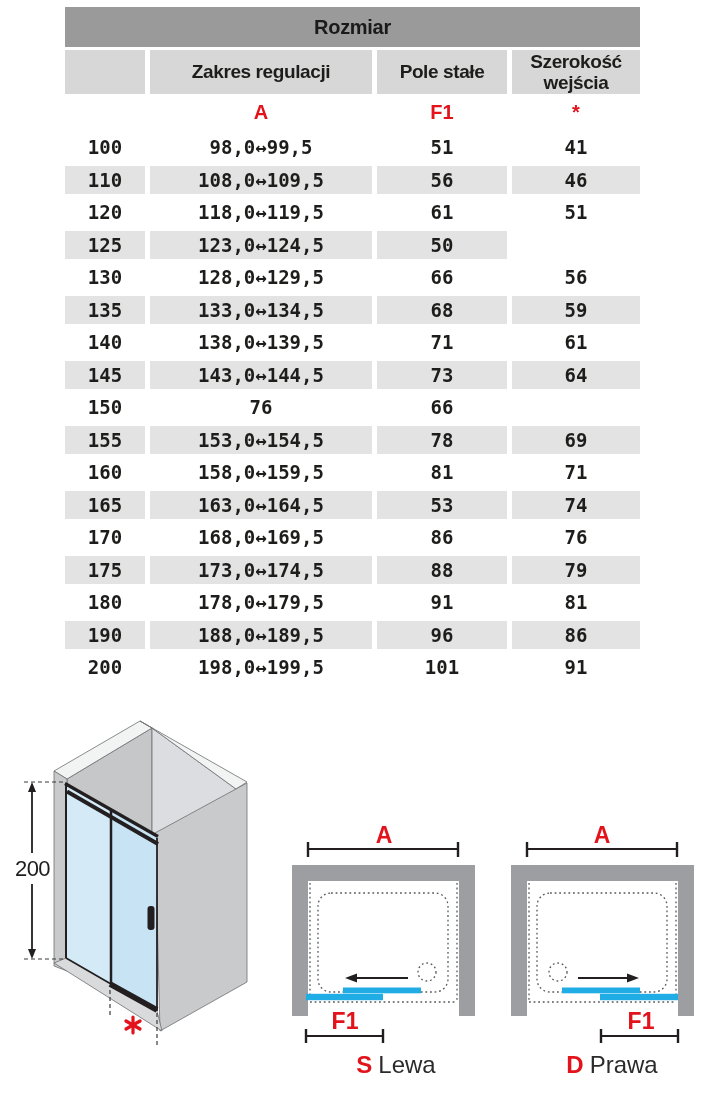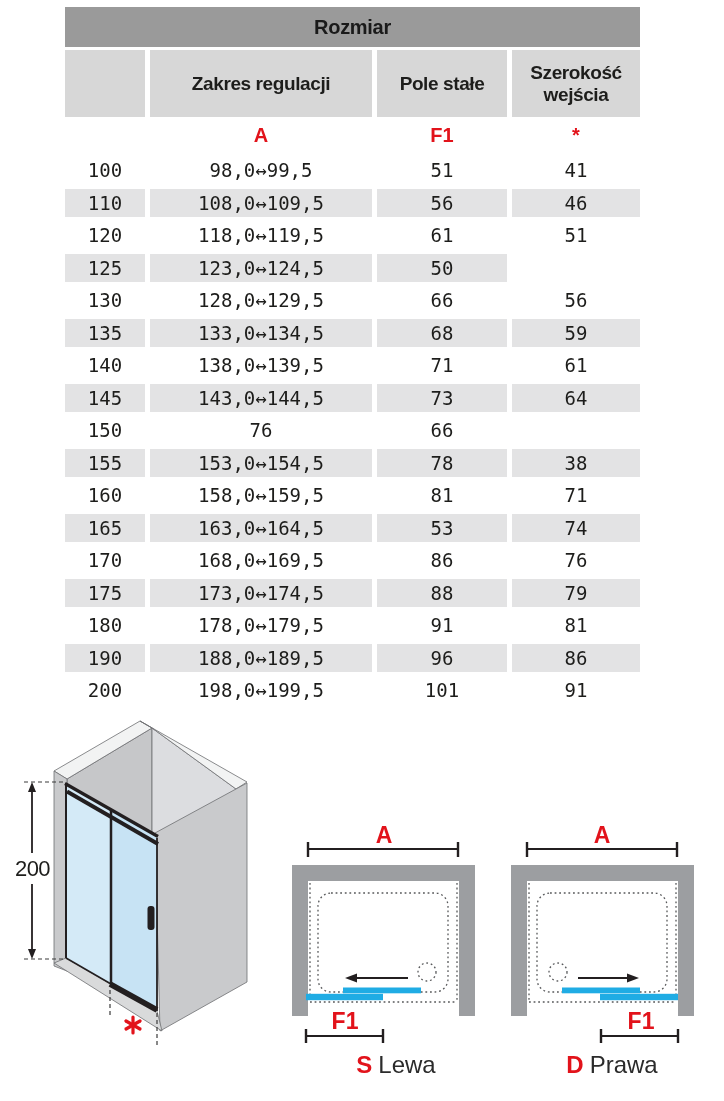--- a/index.html
+++ b/index.html
@@ -12,27 +12,27 @@
     --row-alt:#e3e3e4;
   }
   *{margin:0;padding:0;box-sizing:border-box;}
   html,body{background:#fff;}
   .page{position:relative;width:724px;height:1101px;background:#fff;overflow:hidden;
          font-family:"Liberation Sans",sans-serif;color:var(--ink);}
   .table-wrap{position:absolute;left:65px;top:7px;width:575px;}
   .table-title{height:40px;background:var(--hdr-bar);display:flex;align-items:center;justify-content:center;
                font-size:20px;font-weight:bold;letter-spacing:-0.3px;color:#1a1a1a;}
   .grid-row{display:grid;grid-template-columns:80px 222px 130px 128px;column-gap:5px;}
-  .col-headers{margin-top:3px;height:67px;}
+  .col-headers{margin-top:3px;height:44px;}
   .col-headers .hcell{background:var(--hdr-cell);display:flex;align-items:center;justify-content:center;
                text-align:center;font-size:19px;font-weight:bold;letter-spacing:-0.4px;line-height:1.12;padding:0 6px;}
   .symbol-row{height:37px;}
   .symbol-row .scell{display:flex;align-items:center;justify-content:center;
                color:var(--red);font-size:20px;font-weight:bold;}
-  .trow{height:32.5px;}
+  .trow{height:32.5px;font-weight:bold;}
   .trow .cell{display:flex;align-items:center;justify-content:center;
               font-family:"DejaVu Sans Mono","Liberation Mono",monospace;
               font-size:19px;color:var(--ink);background-clip:content-box;padding:2px 0;}
   .trow.alt .cell{background-color:var(--row-alt);text-align:center;}
   .diagrams{position:absolute;left:0;top:700px;}
   svg text{font-family:"Liberation Sans",sans-serif;}
   .dim-label{font-size:22px;letter-spacing:-0.5px;fill:var(--ink);}
   .red-label{font-size:23px;font-weight:bold;fill:var(--red);}
   .side-letter{font-size:24px;font-weight:bold;fill:var(--red);}
   .side-name{font-size:24px;fill:#2b2b2b;}
@@ -126,21 +126,21 @@
     <div class="grid-row trow">
       <div class="cell">150</div>
       <div class="cell">76</div>
       <div class="cell">66</div>
     </div>
 
     <div class="grid-row trow alt">
       <div class="cell">155</div>
       <div class="cell">153,0↔154,5</div>
       <div class="cell">78</div>
-      <div class="cell">38</div>
+      <div class="cell">69</div>
     </div>
 
     <div class="grid-row trow">
       <div class="cell">160</div>
       <div class="cell">158,0↔159,5</div>
       <div class="cell">81</div>
       <div class="cell">71</div>
     </div>
 
     <div class="grid-row trow alt">

